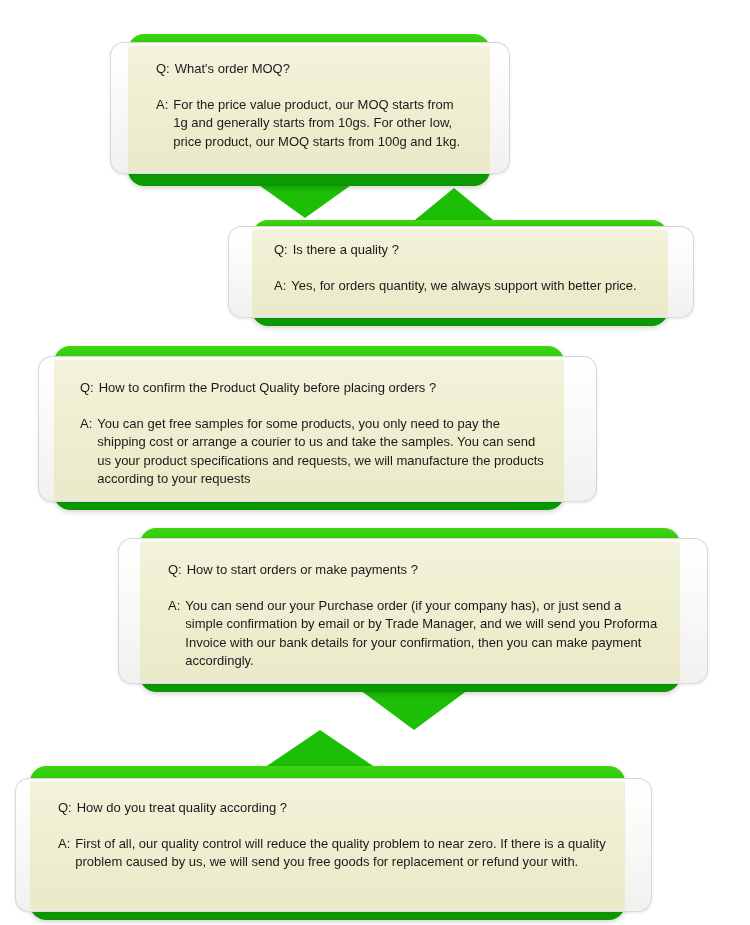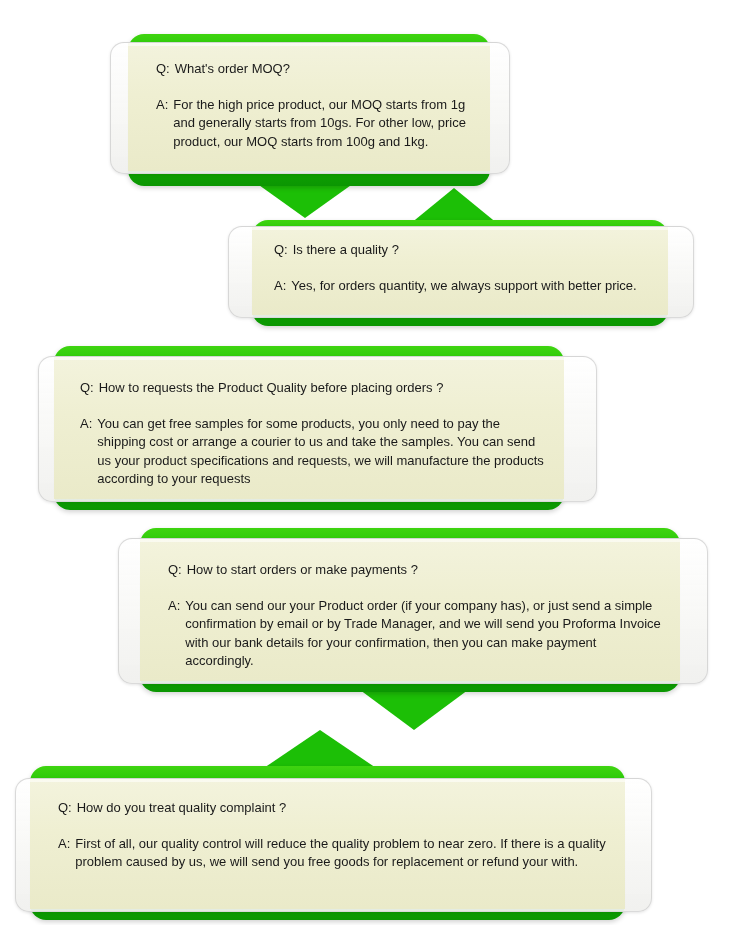--- a/index.html
+++ b/index.html
@@ -133,21 +133,21 @@
     <div class="card-green" style="left:24px; top:4px; width:362px; height:152px;"></div>
     <div class="card-white" style="left:6px; top:12px; width:398px; height:130px;"></div>
     <div class="card-cream fs-13" style="left:24px; top:13px; width:362px; height:128px; padding:17px 22px 0 28px;">
       <div class="qa-block">
         <div class="qa-line">
           <span class="qa-tag">Q:</span>
           <span class="qa-text">What's order MOQ?</span>
         </div>
         <div class="qa-line qa-answer">
           <span class="qa-tag">A:</span>
-          <span class="qa-text">For the high price product, our MOQ starts from 1g and generally starts from 10gs. For other low, price product, our MOQ starts from 100g and 1kg.</span>
+          <span class="qa-text">For the price value product, our MOQ starts from 1g and generally starts from 10gs. For other low, price product, our MOQ starts from 100g and 1kg.</span>
         </div>
       </div>
     </div>
   </div>
 
   <div class="connector down" style="left:249px; top:178px; border-left-width:56px; border-right-width:56px;
               border-top-width:40px; border-top-color:#1cbf06;"></div>
 
   <div class="connector up" style="left:410px; top:188px; border-left-width:44px; border-right-width:44px;
               border-bottom-width:36px; border-bottom-color:#1cbf06;"></div>
@@ -169,61 +169,61 @@
     </div>
   </div>
 
   <div class="faq-card" style="left:32px; top:344px; width:570px; height:168px;">
     <div class="card-green" style="left:22px; top:2px; width:510px; height:164px;"></div>
     <div class="card-white" style="left:6px; top:12px; width:557px; height:144px;"></div>
     <div class="card-cream fs-13" style="left:22px; top:13px; width:510px; height:142px; padding:22px 18px 0 26px;">
       <div class="qa-block">
         <div class="qa-line">
           <span class="qa-tag">Q:</span>
-          <span class="qa-text">How to requests the Product Quality before placing orders ?</span>
+          <span class="qa-text">How to confirm the Product Quality before placing orders ?</span>
         </div>
         <div class="qa-line qa-answer">
           <span class="qa-tag">A:</span>
           <span class="qa-text">You can get free samples for some products, you only need to pay the shipping cost or arrange a courier to us and take the samples. You can send us your product specifications and requests, we will manufacture the products according to your requests</span>
         </div>
       </div>
     </div>
   </div>
 
   <div class="faq-card" style="left:112px; top:526px; width:600px; height:168px;">
     <div class="card-green" style="left:28px; top:2px; width:540px; height:164px;"></div>
     <div class="card-white" style="left:6px; top:12px; width:588px; height:144px;"></div>
     <div class="card-cream fs-13" style="left:28px; top:13px; width:540px; height:142px; padding:22px 18px 0 28px;">
       <div class="qa-block">
         <div class="qa-line">
           <span class="qa-tag">Q:</span>
           <span class="qa-text">How to start orders or make payments ?</span>
         </div>
         <div class="qa-line qa-answer">
           <span class="qa-tag">A:</span>
-          <span class="qa-text">You can send our your Product order (if your company has), or just send a simple confirmation by email or by Trade Manager, and we will send you Proforma Invoice with our bank details for your confirmation, then you can make payment accordingly.</span>
+          <span class="qa-text">You can send our your Purchase order (if your company has), or just send a simple confirmation by email or by Trade Manager, and we will send you Proforma Invoice with our bank details for your confirmation, then you can make payment accordingly.</span>
         </div>
       </div>
     </div>
   </div>
 
   <div class="connector down" style="left:352px; top:684px; border-left-width:62px; border-right-width:62px;
               border-top-width:46px; border-top-color:#1cbf06;"></div>
 
   <div class="connector up" style="left:258px; top:730px; border-left-width:62px; border-right-width:62px;
               border-bottom-width:42px; border-bottom-color:#1cbf06;"></div>
 
   <div class="faq-card" style="left:10px; top:764px; width:645px; height:158px;">
     <div class="card-green" style="left:20px; top:2px; width:595px; height:154px;"></div>
     <div class="card-white" style="left:5px; top:14px; width:635px; height:132px;"></div>
     <div class="card-cream fs-13" style="left:20px; top:15px; width:595px; height:130px; padding:20px 16px 0 28px;">
       <div class="qa-block">
         <div class="qa-line">
           <span class="qa-tag">Q:</span>
-          <span class="qa-text">How do you treat quality complaint ?</span>
+          <span class="qa-text">How do you treat quality according ?</span>
         </div>
         <div class="qa-line qa-answer">
           <span class="qa-tag">A:</span>
           <span class="qa-text">First of all, our quality control will reduce the quality problem to near zero. If there is a quality problem caused by us, we will send you free goods for replacement or refund your with.</span>
         </div>
       </div>
     </div>
   </div>
 
 </div>

